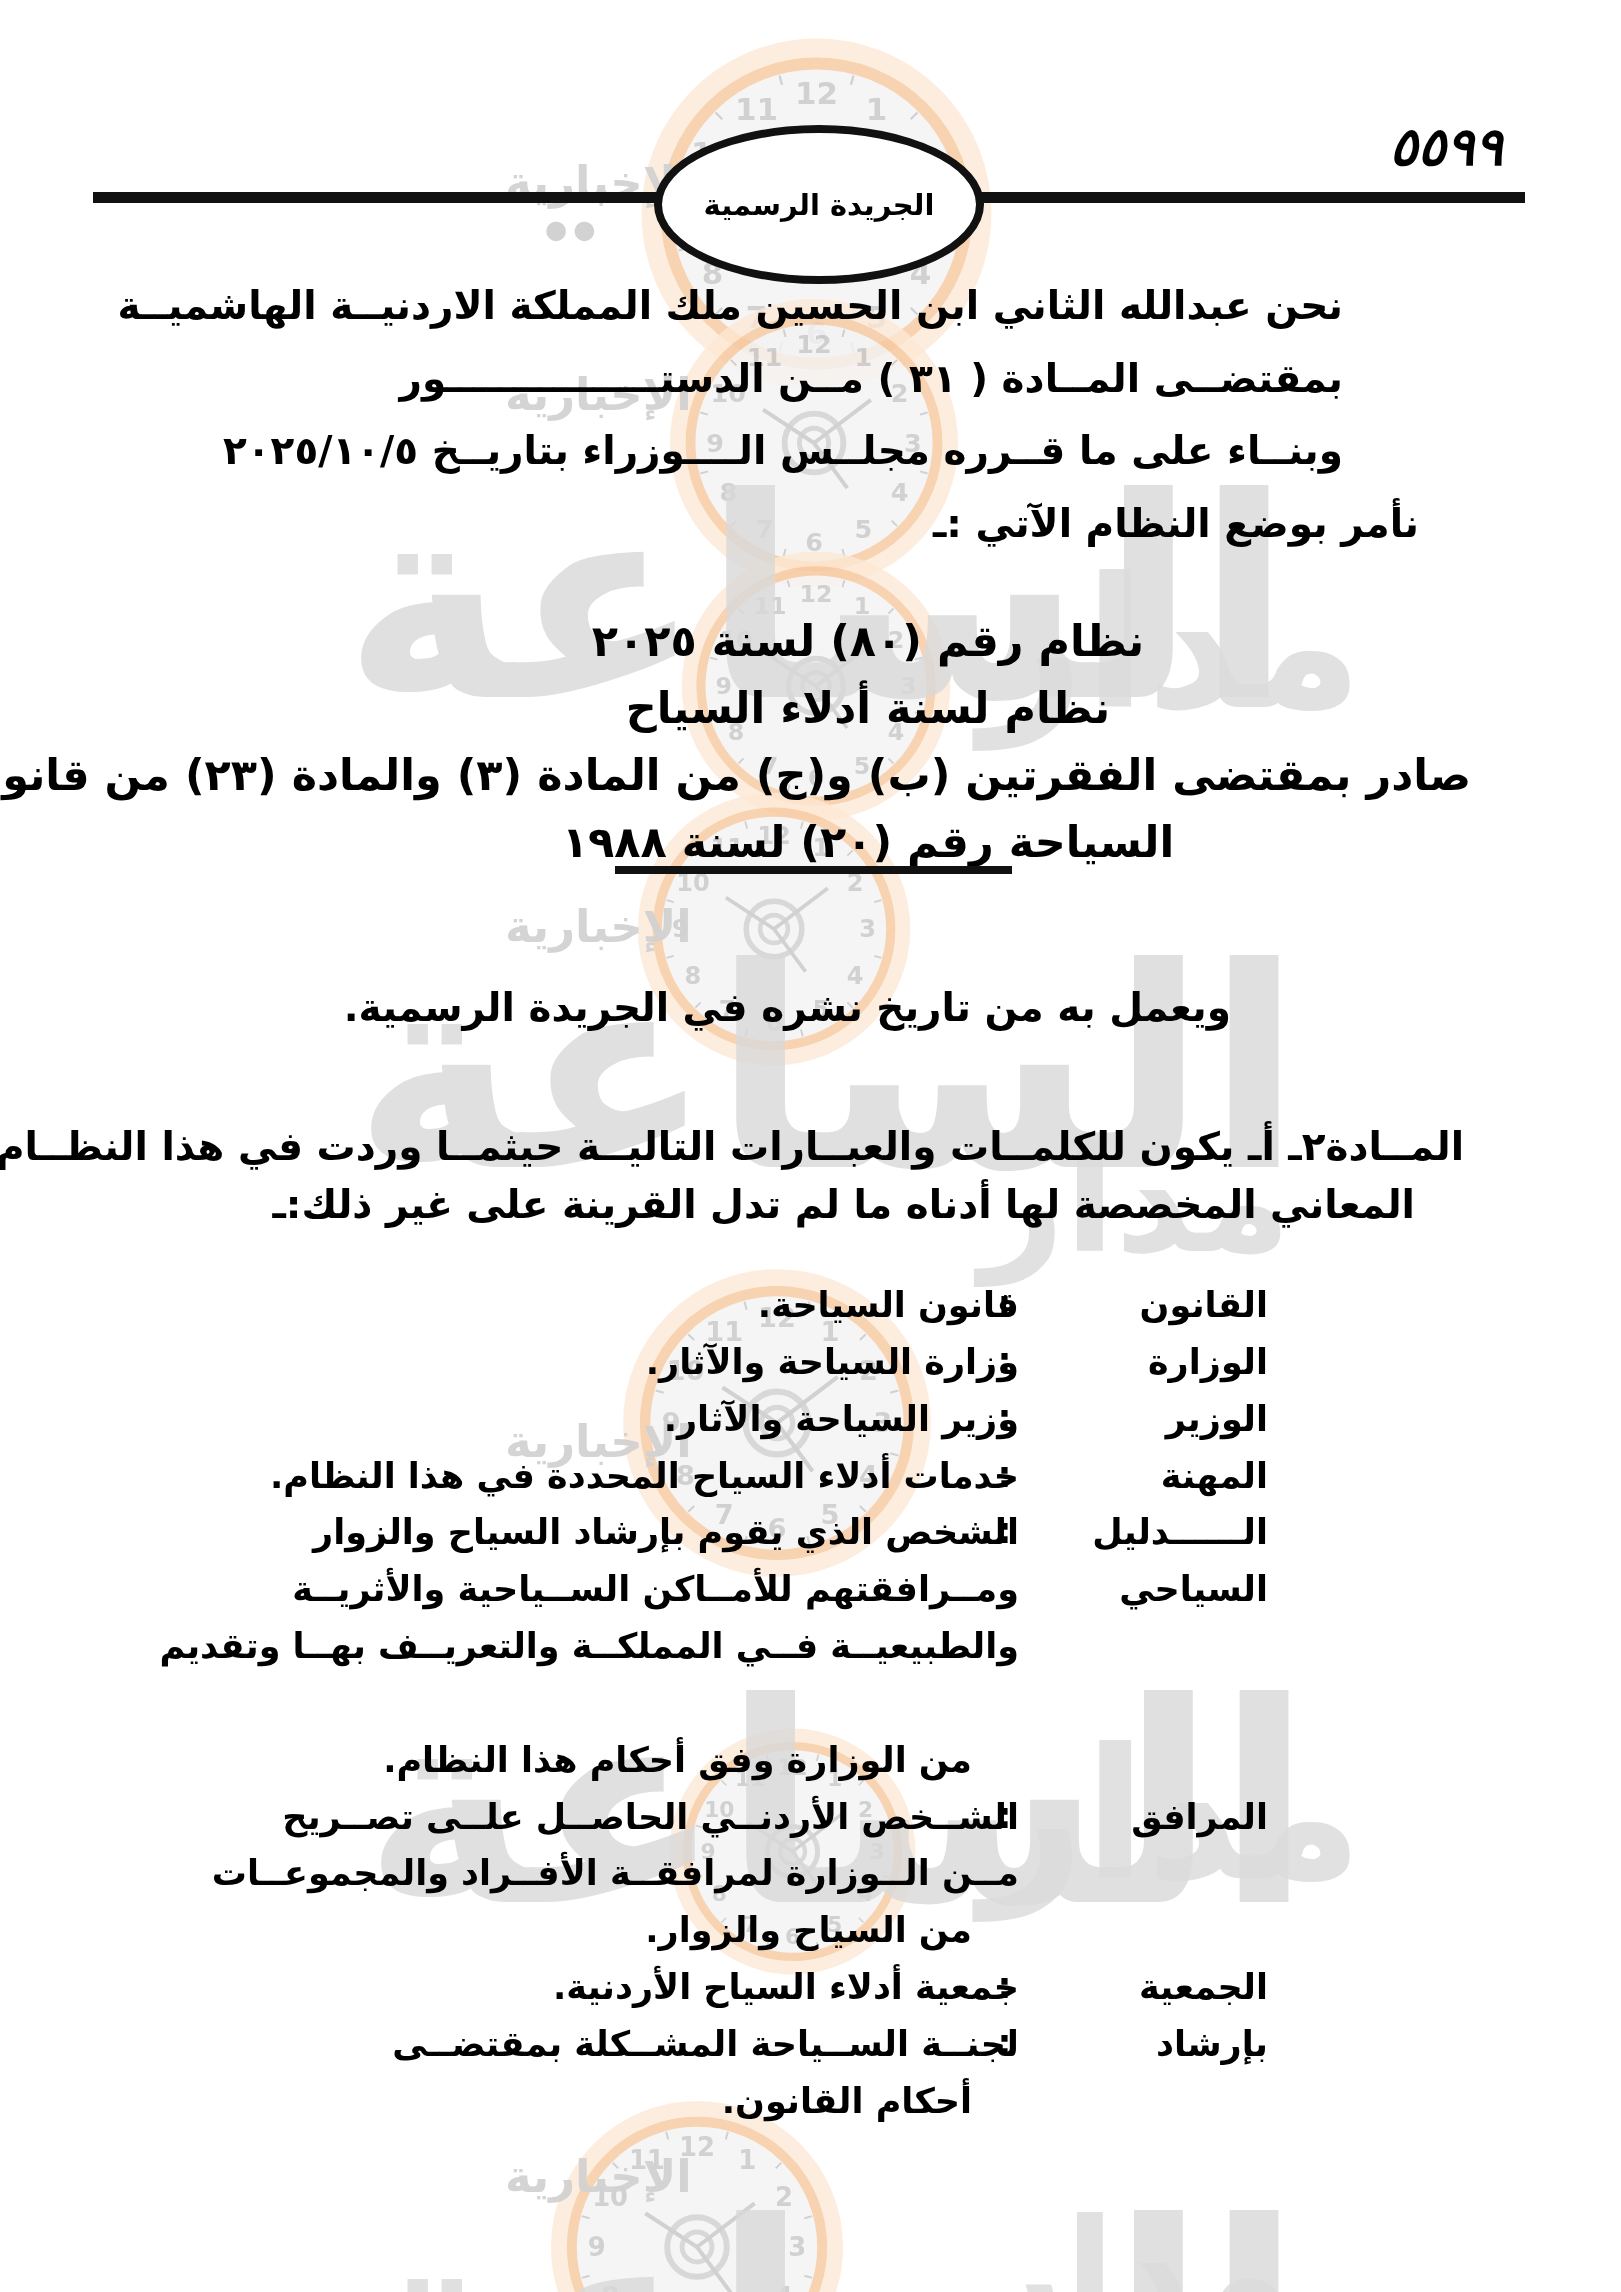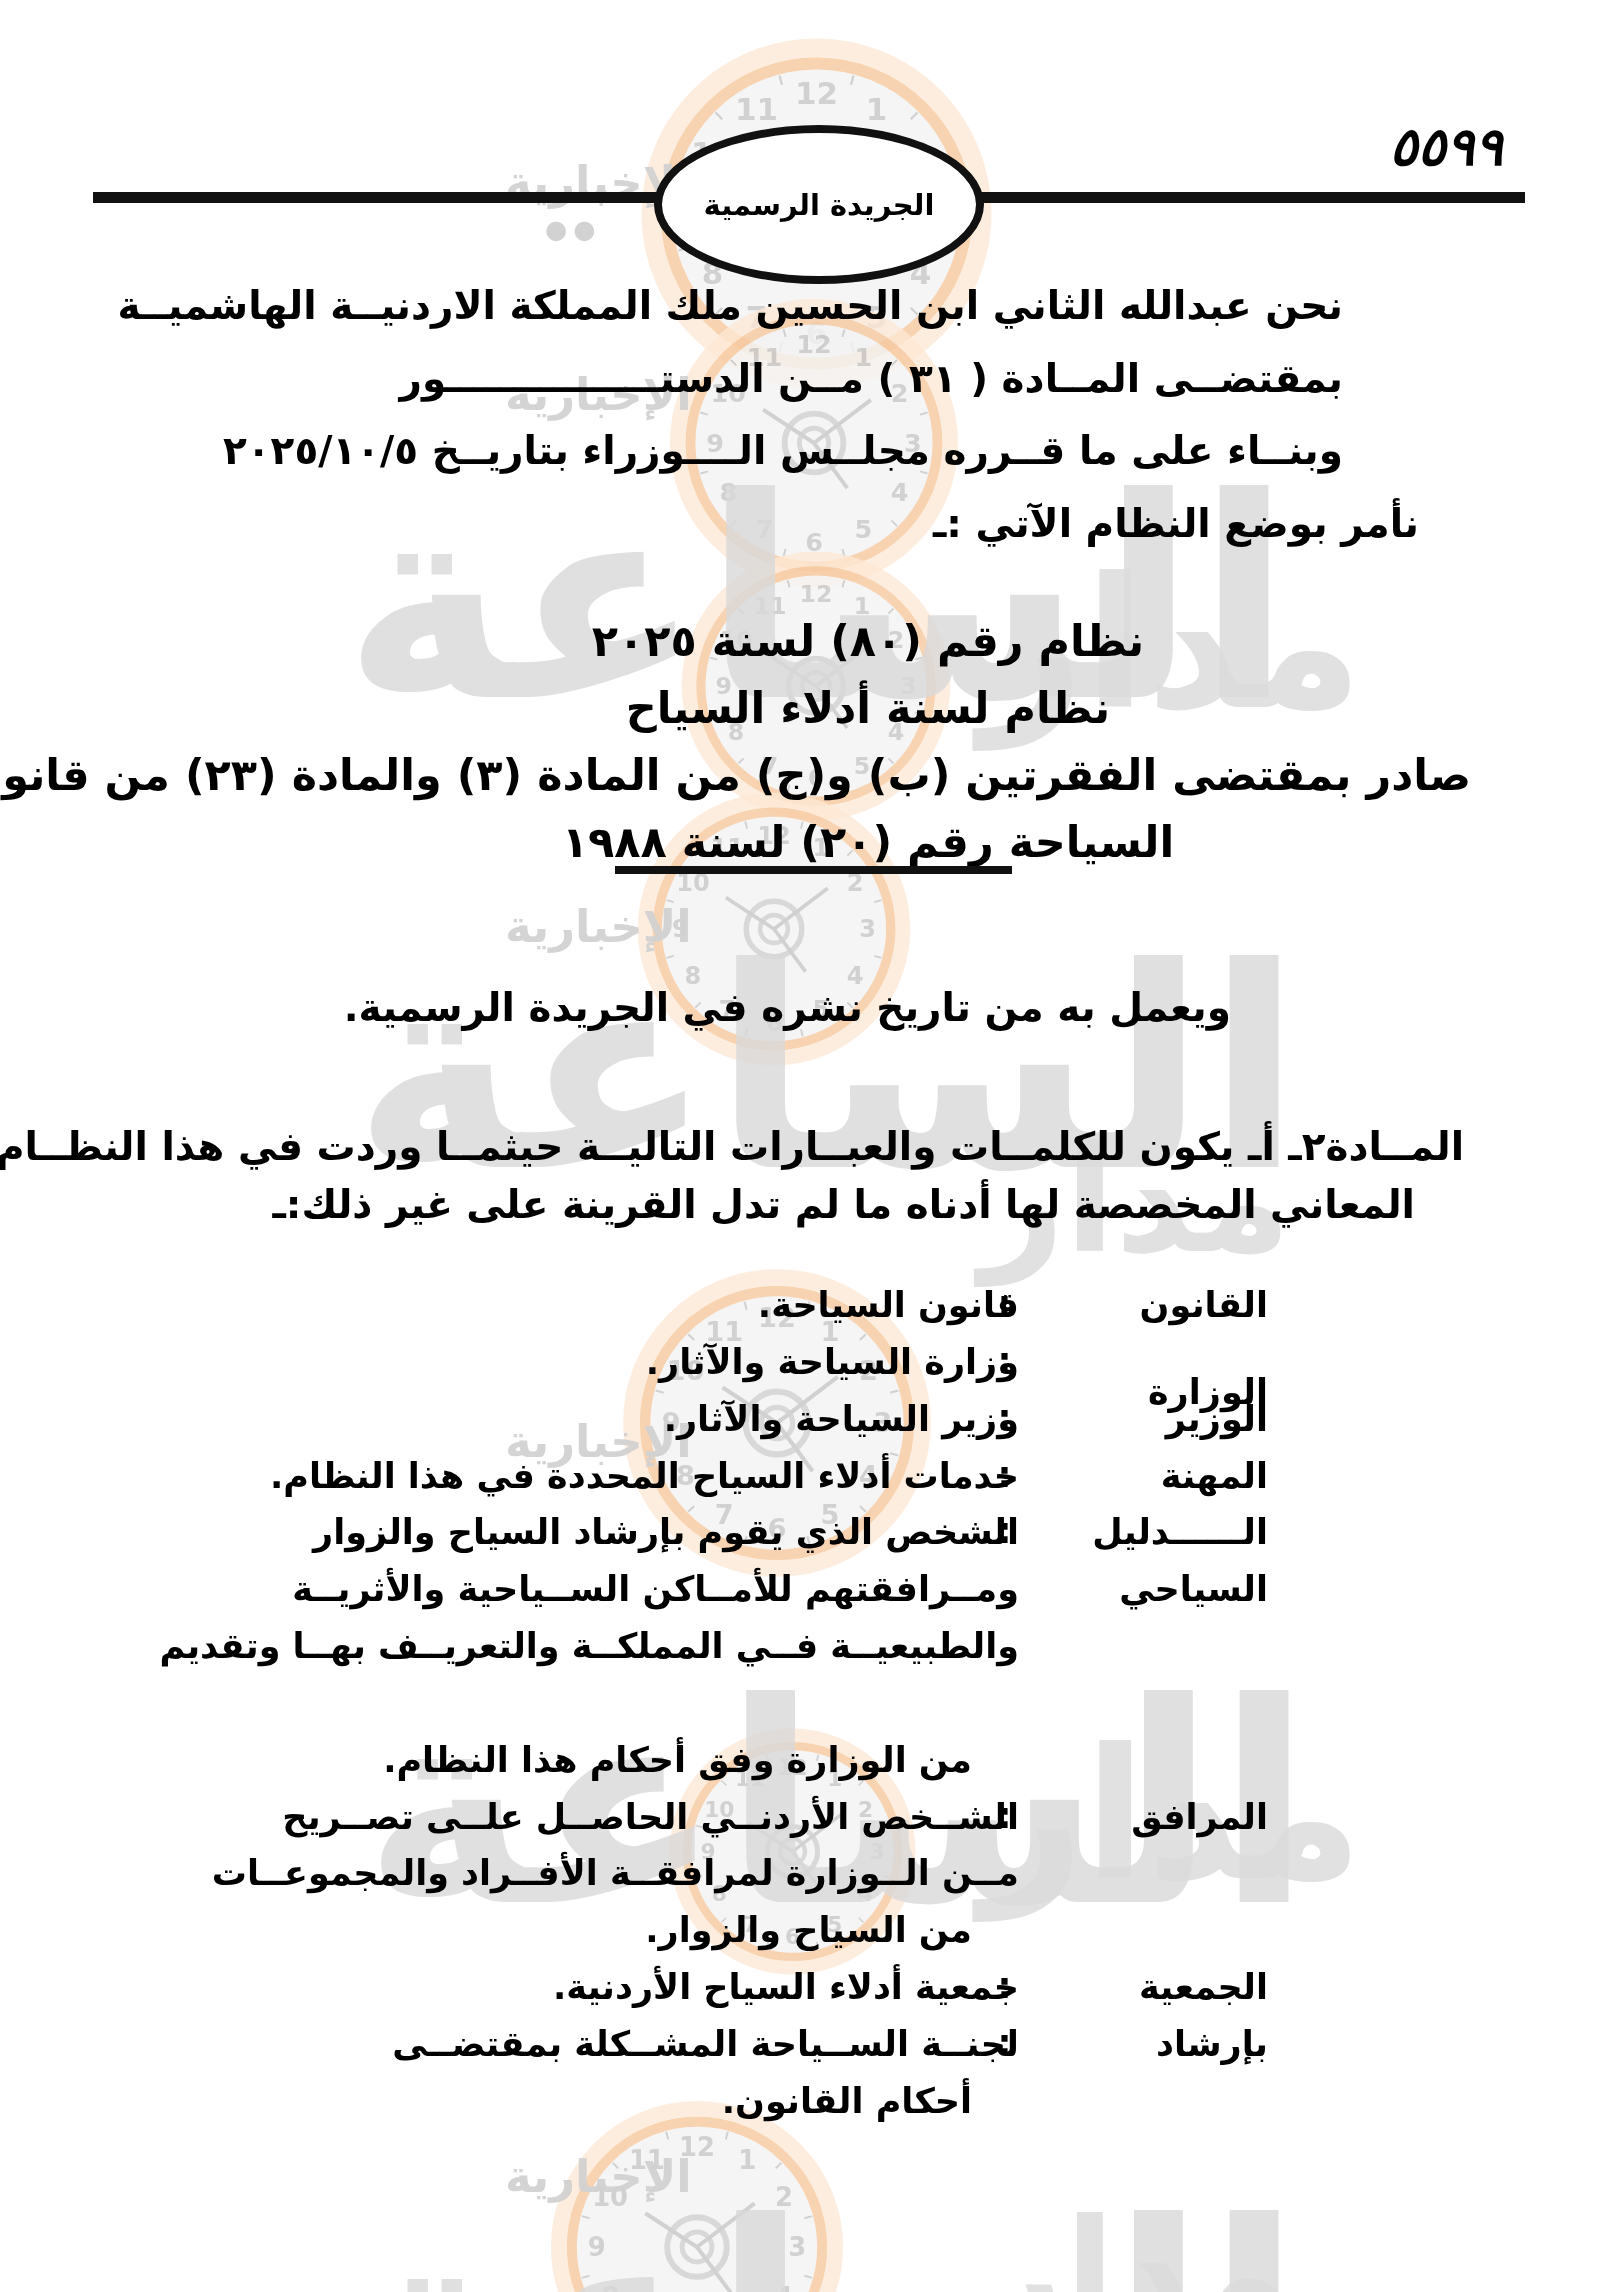--- a/index.html
+++ b/index.html
@@ -336,21 +336,21 @@
 
     <div class="ln" style="top:984px;right:390px">ويعمل به من تاريخ نشره في الجريدة الرسمية.</div>
 
     <div class="ln" style="top:1123px;right:157px">المــادة٢ـ أـ يكون للكلمــات والعبــارات التاليــة حيثمــا وردت في هذا النظــام</div>
     <div class="ln" style="top:1181px;right:206px">المعاني المخصصة لها أدناه ما لم تدل القرينة على غير ذلك:ـ</div>
 
     <div class="ln-def" style="top:1284px;right:353px">القانون</div>
     <div class="colon" style="top:1284px">:</div>
     <div class="ln-def" style="top:1284px;right:602px">قانون السياحة.</div>
 
-    <div class="ln-def" style="top:1371px;right:353px">الوزارة</div>
+    <div class="ln-def" style="top:1341px;right:353px">الوزارة</div>
     <div class="colon" style="top:1341px">:</div>
     <div class="ln-def" style="top:1341px;right:602px">وزارة السياحة والآثار.</div>
 
     <div class="ln-def" style="top:1398px;right:353px">الوزير</div>
     <div class="colon" style="top:1398px">:</div>
     <div class="ln-def" style="top:1398px;right:602px">وزير السياحة والآثار.</div>
 
     <div class="ln-def" style="top:1455px;right:353px">المهنة</div>
     <div class="colon" style="top:1455px">:</div>
     <div class="ln-def" style="top:1455px;right:602px">خدمات أدلاء السياح المحددة في هذا النظام.</div>

